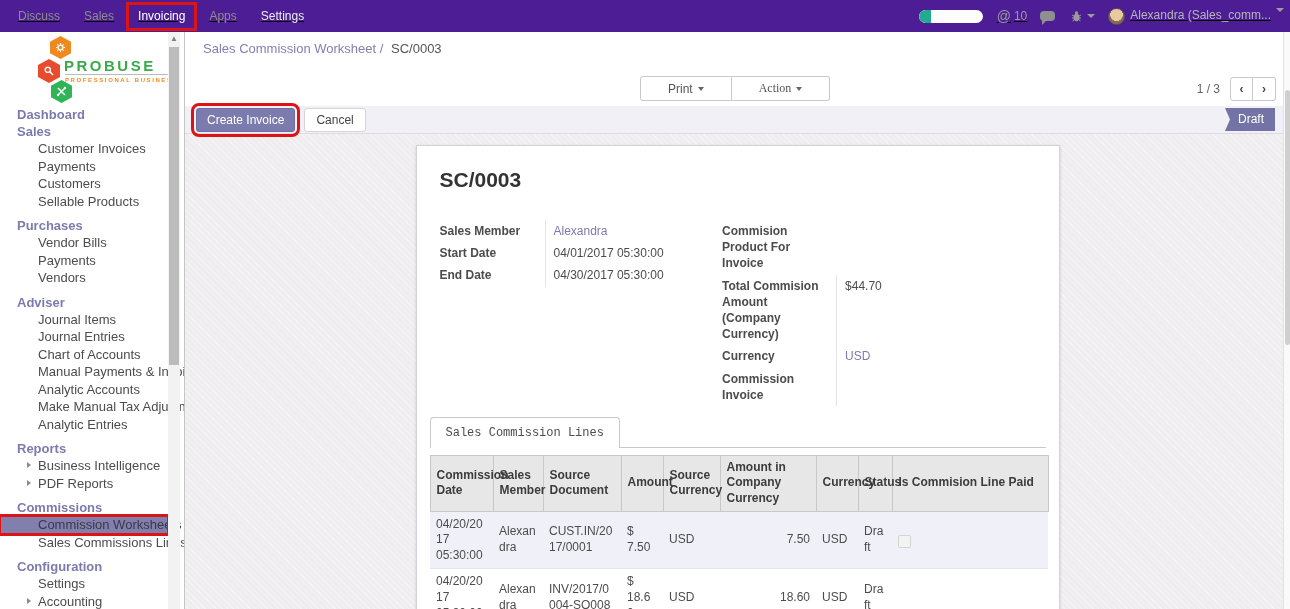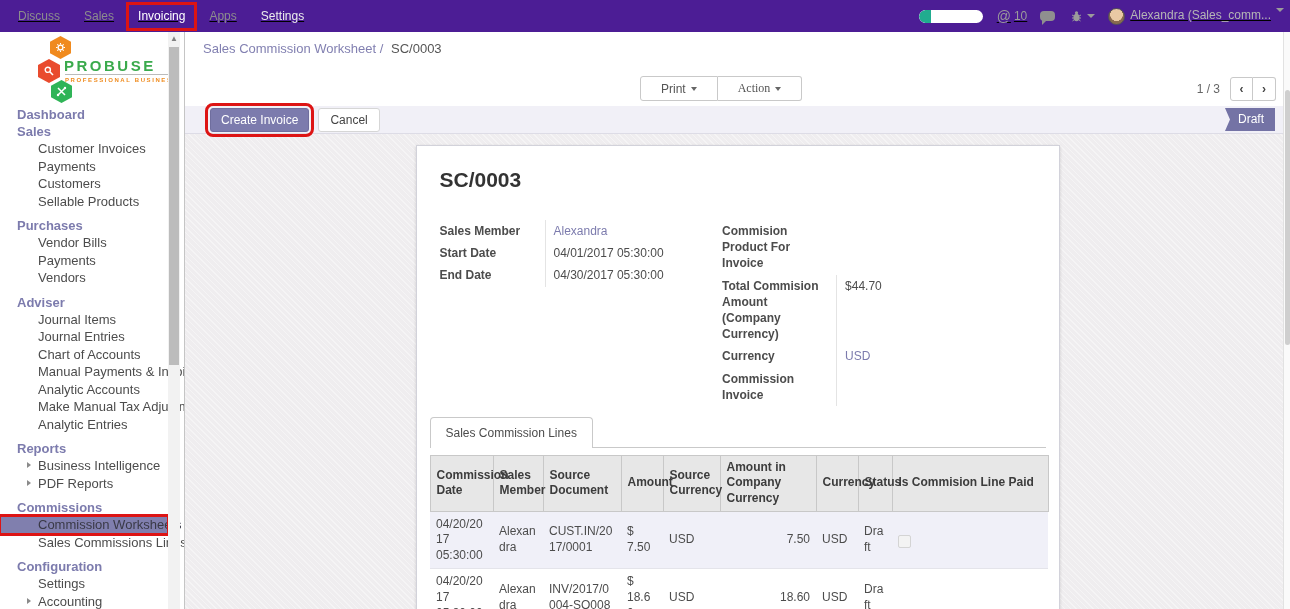--- a/index.html
+++ b/index.html
@@ -58,38 +58,38 @@
   .side-scroll { position:absolute; top:0; right:4px; width:12px; height:100%; background:#f2f2f2; }
   .side-scroll .up { color:#808080; font-size:8px; text-align:center; line-height:14px; height:14px; }
   .side-scroll .thumb { position:absolute; left:1px; top:15px; width:10px; height:318px; background:#bcbcbc; }
 
   
   .control-panel { height:74px; background:#ffffff; position:relative; }
   .breadcrumb { padding:9px 0 0 18px; font-size:13px; }
   .breadcrumb a { color:#8280b1; text-decoration:none; cursor:pointer; }
   .breadcrumb .current { color:#555; margin-left:4px; }
   .btn { background:#fff; border:1px solid #c9c9c9; color:#555; font-size:12px;
-    font-family:"Liberation Sans",sans-serif; padding:4px 20px; cursor:pointer; }
+    font-family:"Liberation Sans",sans-serif; padding:4px 27px; cursor:pointer; }
   .btn .bcaret { width:0;height:0;border-left:3.5px solid transparent;border-right:3.5px solid transparent;
     border-top:4px solid #666; display:inline-block; margin-left:5px; vertical-align:middle; }
   .cp-center { position:absolute; left:455px; bottom:5px; display:flex; }
   .cp-center .btn:first-child { border-radius:3px 0 0 3px; }
   .cp-center .btn:last-child { border-radius:0 3px 3px 0; border-left:none;font-family:Liberation Serif, serif; }
   .pager { position:absolute; right:14px; bottom:5px; display:flex; align-items:center; }
   .pager-text { font-size:12px; color:#666; margin-right:10px; }
   .pager .btn { width:23px; padding:4px 0; font-weight:bold; font-size:12px; text-align:center; color:#444; }
   .pager .btn.prev { border-radius:3px 0 0 3px; }
   .pager .btn.next { border-radius:0 3px 3px 0; border-left:none; }
 
   
   .statusbar { height:28px; background:#f1f0f7; border-bottom:1px solid #dddce6;
     display:flex; align-items:center; padding:0 15px 0 8px; position:relative; }
   .btn-primary { background:#7c7bad; border:1px solid #6f6e9e; color:#fff; font-size:12px;
     padding:4px 10px; border-radius:3px; cursor:pointer; font-family:"Liberation Sans",sans-serif;
-    outline:3px solid #dd1414; outline-offset:2px; margin-left:17px; }
+    outline:3px solid #dd1414; outline-offset:2px; margin-left:3px; }
   .btn-plain { background:#fff; border:1px solid #d6d6d6; color:#444; font-size:12px;
     padding:4px 11px; border-radius:3px; cursor:pointer; margin-left:9px; font-family:"Liberation Sans",sans-serif; }
   .status-flag { margin-left:auto; background:#7473a5; color:#fff; font-size:12px;
     padding:4px 11px 5px 13px; cursor:default;
     clip-path:polygon(0 0,100% 0,100% 100%,0 100%,5px 50%); }
 
   
   .sheet { width:644px; margin:11px auto 0; background:#fff; border:1px solid #d2d2da;
     box-shadow:0 1px 3px rgba(0,0,0,.14); padding:22px 0 16px; min-height:466px; }
   .sheet h1 { font-size:21px; color:#333; margin:0 23px 28px; font-weight:bold; }
@@ -104,21 +104,21 @@
   .oval { flex:1; border-left:1px solid #e4e4e4; padding:3px 0 3px 8px; font-size:12px;
     color:#4c4c4c; line-height:1.35; min-height:19px; }
   .oval a { color:#7c7bad; text-decoration:none; cursor:pointer; }
   .o-checkbox { width:13px; height:13px; background:#f3f3f3; border:1px solid #d4d4d4; border-radius:2px; margin-top:2px; cursor:pointer; }
 
   
   .notebook { margin:10px 13px 0; }
   .tabs { border-bottom:1px solid #c9c9c9; padding-left:0; }
   .tab { display:inline-block; background:#fff; border:1px solid #c9c9c9; border-bottom:none;
     border-radius:4px 4px 0 0; padding:8px 15px; font-size:12px; color:#4c4c4c;
-    position:relative; top:1px; cursor:pointer; }
+    position:relative; top:1px; cursor:pointer;font-family:Liberation Mono, monospace; }
   table.lines { width:100%; border-collapse:collapse; table-layout:fixed; margin-top:7px; }
   table.lines th { background:#e7e7e7; border:1px solid #c8c8c8; font-size:12px; font-weight:bold;
     color:#3c3c3c; text-align:left; padding:4px 6px; line-height:1.3; vertical-align:middle; cursor:pointer; }
   table.lines td { font-size:12px; color:#4c4c4c; padding:5px 6px; line-height:1.3;
     border-bottom:1px solid #e4e4ea; vertical-align:middle; word-wrap:break-word; }
   tr.odd td { background:#f0f0f8; }
   tr.even td { background:#ffffff; }
   td.num, th.num { text-align:right; }
 
   

